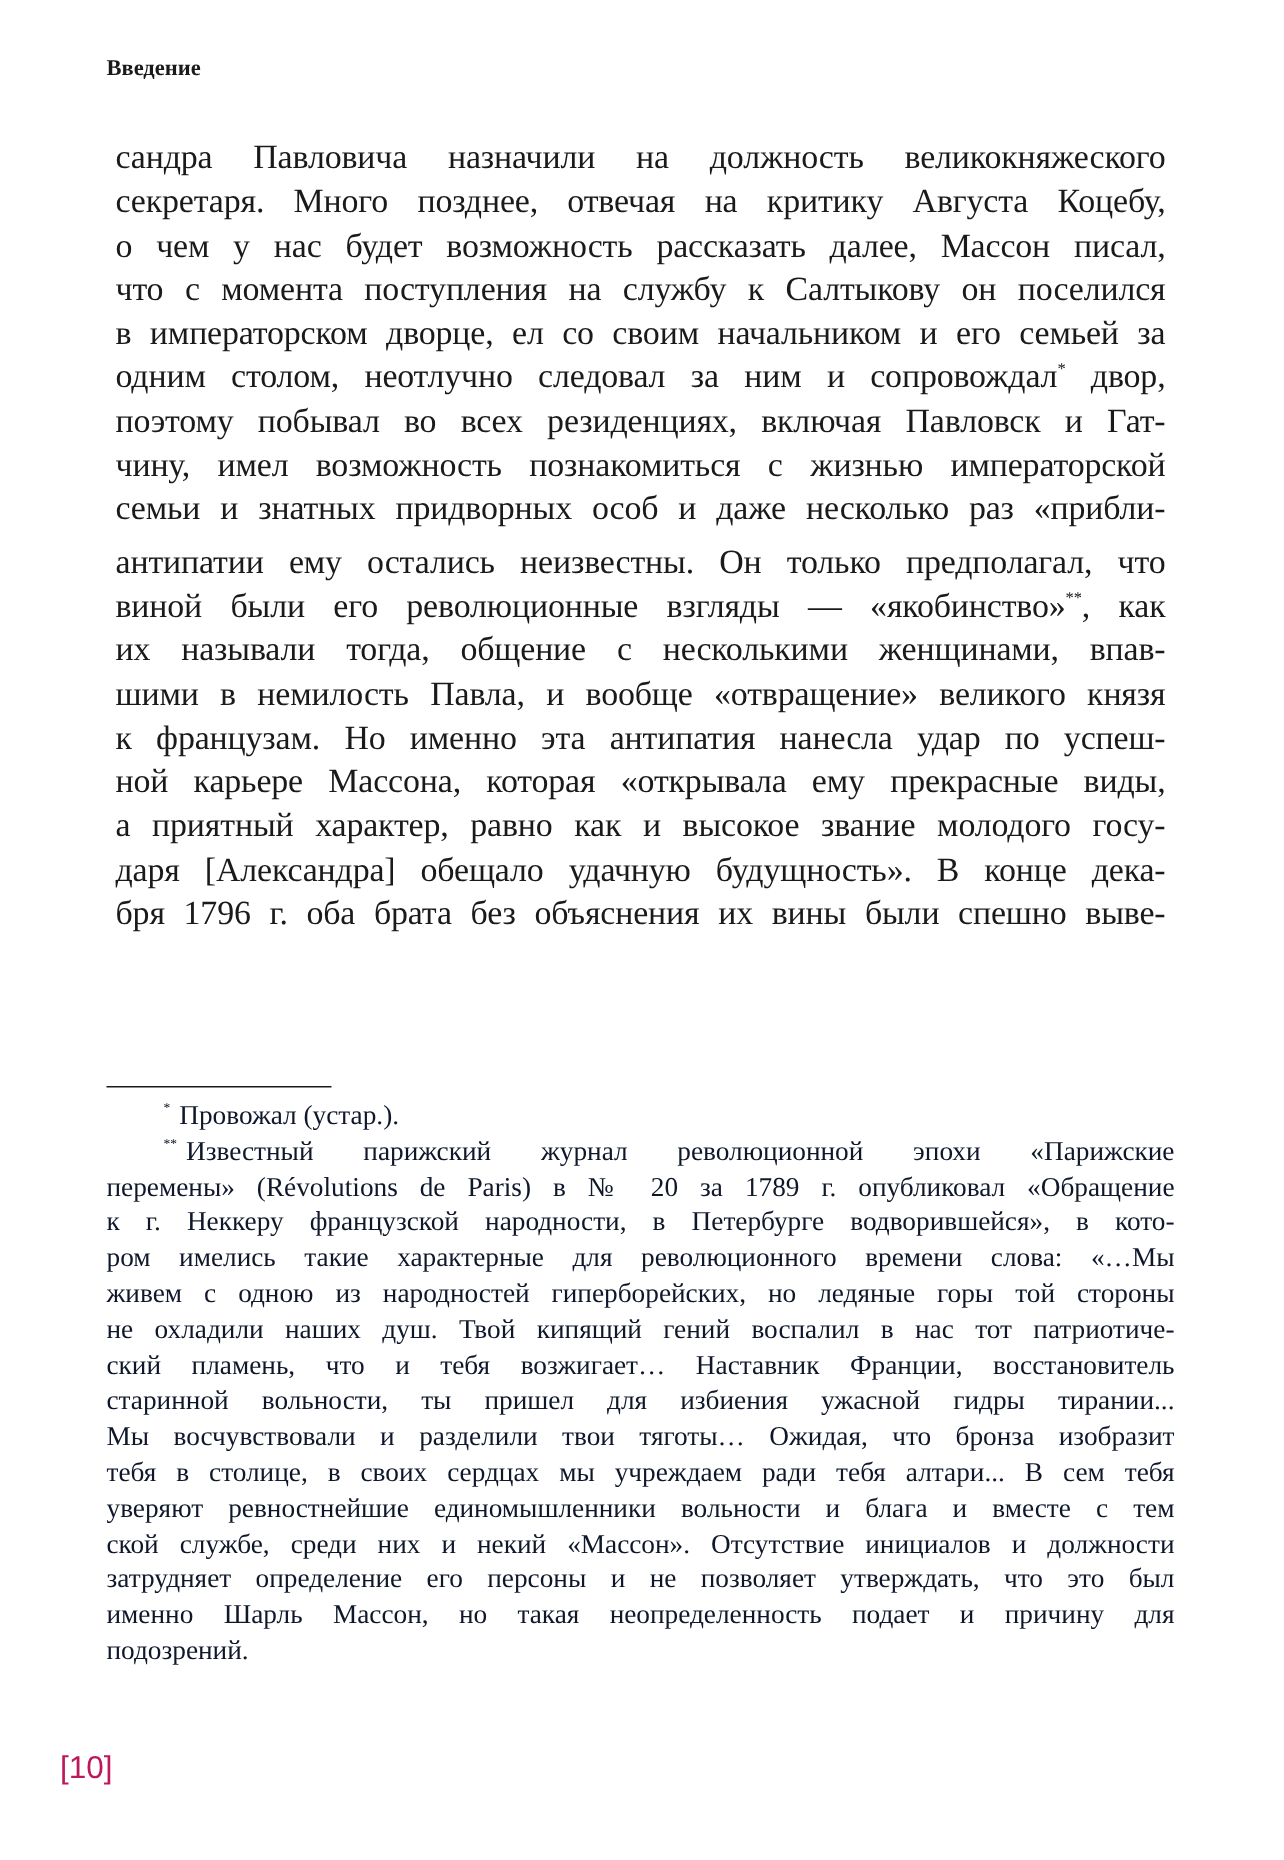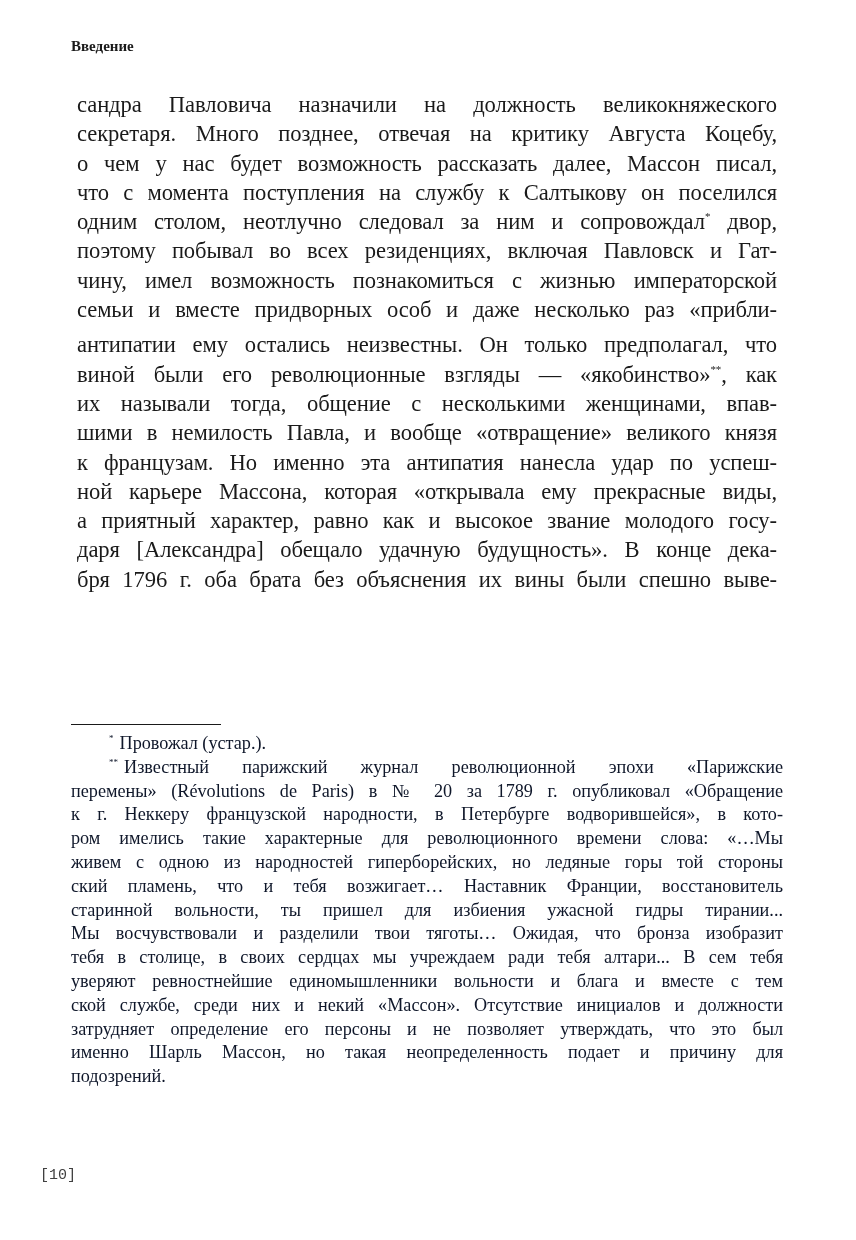--- a/index.html
+++ b/index.html
@@ -23,39 +23,40 @@
     position: absolute; left: 71px; top: 732px; width: 712px;
     font-family: "Liberation Serif", serif; font-size: 18.2px; line-height: 23.8px; color: #0f172a;
   }
   .footnotes .fn-item { margin: 0; }
   .footnotes .line { display: block; text-align: justify; text-align-last: justify; white-space: nowrap; }
   .footnotes .line.last { text-align-last: left; }
   .footnotes .indent-first { padding-left: 38px; }
   .footnotes sup { font-size: 9px; vertical-align: 8px; line-height: 0; margin-right: 6px; }
   .page-number {
     position: absolute; left: 40px; top: 1167px;
-    font-family: Liberation Mono, monospace; font-size: 15px; color: #404040;
+    font-family: Liberation Sans, sans-serif; font-size: 21px; color: #be185d;
   }
 </style>
 </head>
 <body>
 
 <div class="page">
   <div class="running-head">Введение</div>
 
   <div class="main-text" id="main-text">
       <p>
         <span class="line">сандра Павловича назначили на должность великокняжеского</span>
         <span class="line">секретаря. Много позднее, отвечая на критику Августа Коцебу,</span>
         <span class="line">о чем у нас будет возможность рассказать далее, Массон писал,</span>
         <span class="line">что с момента поступления на службу к Салтыкову он поселился</span>
+        <span class="line">в императорском дворце, ел со своим начальником и его семьей за</span>
         <span class="line">одним столом, неотлучно следовал за ним и сопровождал<sup class="fn">*</sup> двор,</span>
         <span class="line">поэтому побывал во всех резиденциях, включая Павловск и Гат-</span>
         <span class="line">чину, имел возможность познакомиться с жизнью императорской</span>
-        <span class="line">семьи и вместе придворных особ и даже несколько раз «прибли-</span>
+        <span class="line">семьи и знатных придворных особ и даже несколько раз «прибли-</span>
       </p>
       <p>
         <span class="line">антипатии ему остались неизвестны. Он только предполагал, что</span>
         <span class="line">виной были его революционные взгляды — «якобинство»<sup class="fn">**</sup>, как</span>
         <span class="line">их называли тогда, общение с несколькими женщинами, впав-</span>
         <span class="line">шими в немилость Павла, и вообще «отвращение» великого князя</span>
         <span class="line">к французам. Но именно эта антипатия нанесла удар по успеш-</span>
         <span class="line">ной карьере Массона, которая «открывала ему прекрасные виды,</span>
         <span class="line">а приятный характер, равно как и высокое звание молодого госу-</span>
         <span class="line">даря [Александра] обещало удачную будущность». В конце дека-</span>
@@ -68,20 +69,21 @@
   <div class="footnotes" id="footnotes">
       <div class="fn-item">
         <span class="line last indent-first"><sup>*</sup>Провожал (устар.).</span>
       </div>
       <div class="fn-item">
         <span class="line indent-first"><sup>**</sup>Известный парижский журнал революционной эпохи «Парижские</span>
         <span class="line">перемены» (Révolutions de Paris) в № 20 за 1789 г. опубликовал «Обращение</span>
         <span class="line">к г. Неккеру французской народности, в Петербурге водворившейся», в кото-</span>
         <span class="line">ром имелись такие характерные для революционного времени слова: «…Мы</span>
         <span class="line">живем с одною из народностей гиперборейских, но ледяные горы той стороны</span>
+        <span class="line">не охладили наших душ. Твой кипящий гений воспалил в нас тот патриотиче-</span>
         <span class="line">ский пламень, что и тебя возжигает… Наставник Франции, восстановитель</span>
         <span class="line">старинной вольности, ты пришел для избиения ужасной гидры тирании...</span>
         <span class="line">Мы восчувствовали и разделили твои тяготы… Ожидая, что бронза изобразит</span>
         <span class="line">тебя в столице, в своих сердцах мы учреждаем ради тебя алтари... В сем тебя</span>
         <span class="line">уверяют ревностнейшие единомышленники вольности и блага и вместе с тем</span>
         <span class="line">ской службе, среди них и некий «Массон». Отсутствие инициалов и должности</span>
         <span class="line">затрудняет определение его персоны и не позволяет утверждать, что это был</span>
         <span class="line">именно Шарль Массон, но такая неопределенность подает и причину для</span>
         <span class="line last">подозрений.</span>
       </div>

